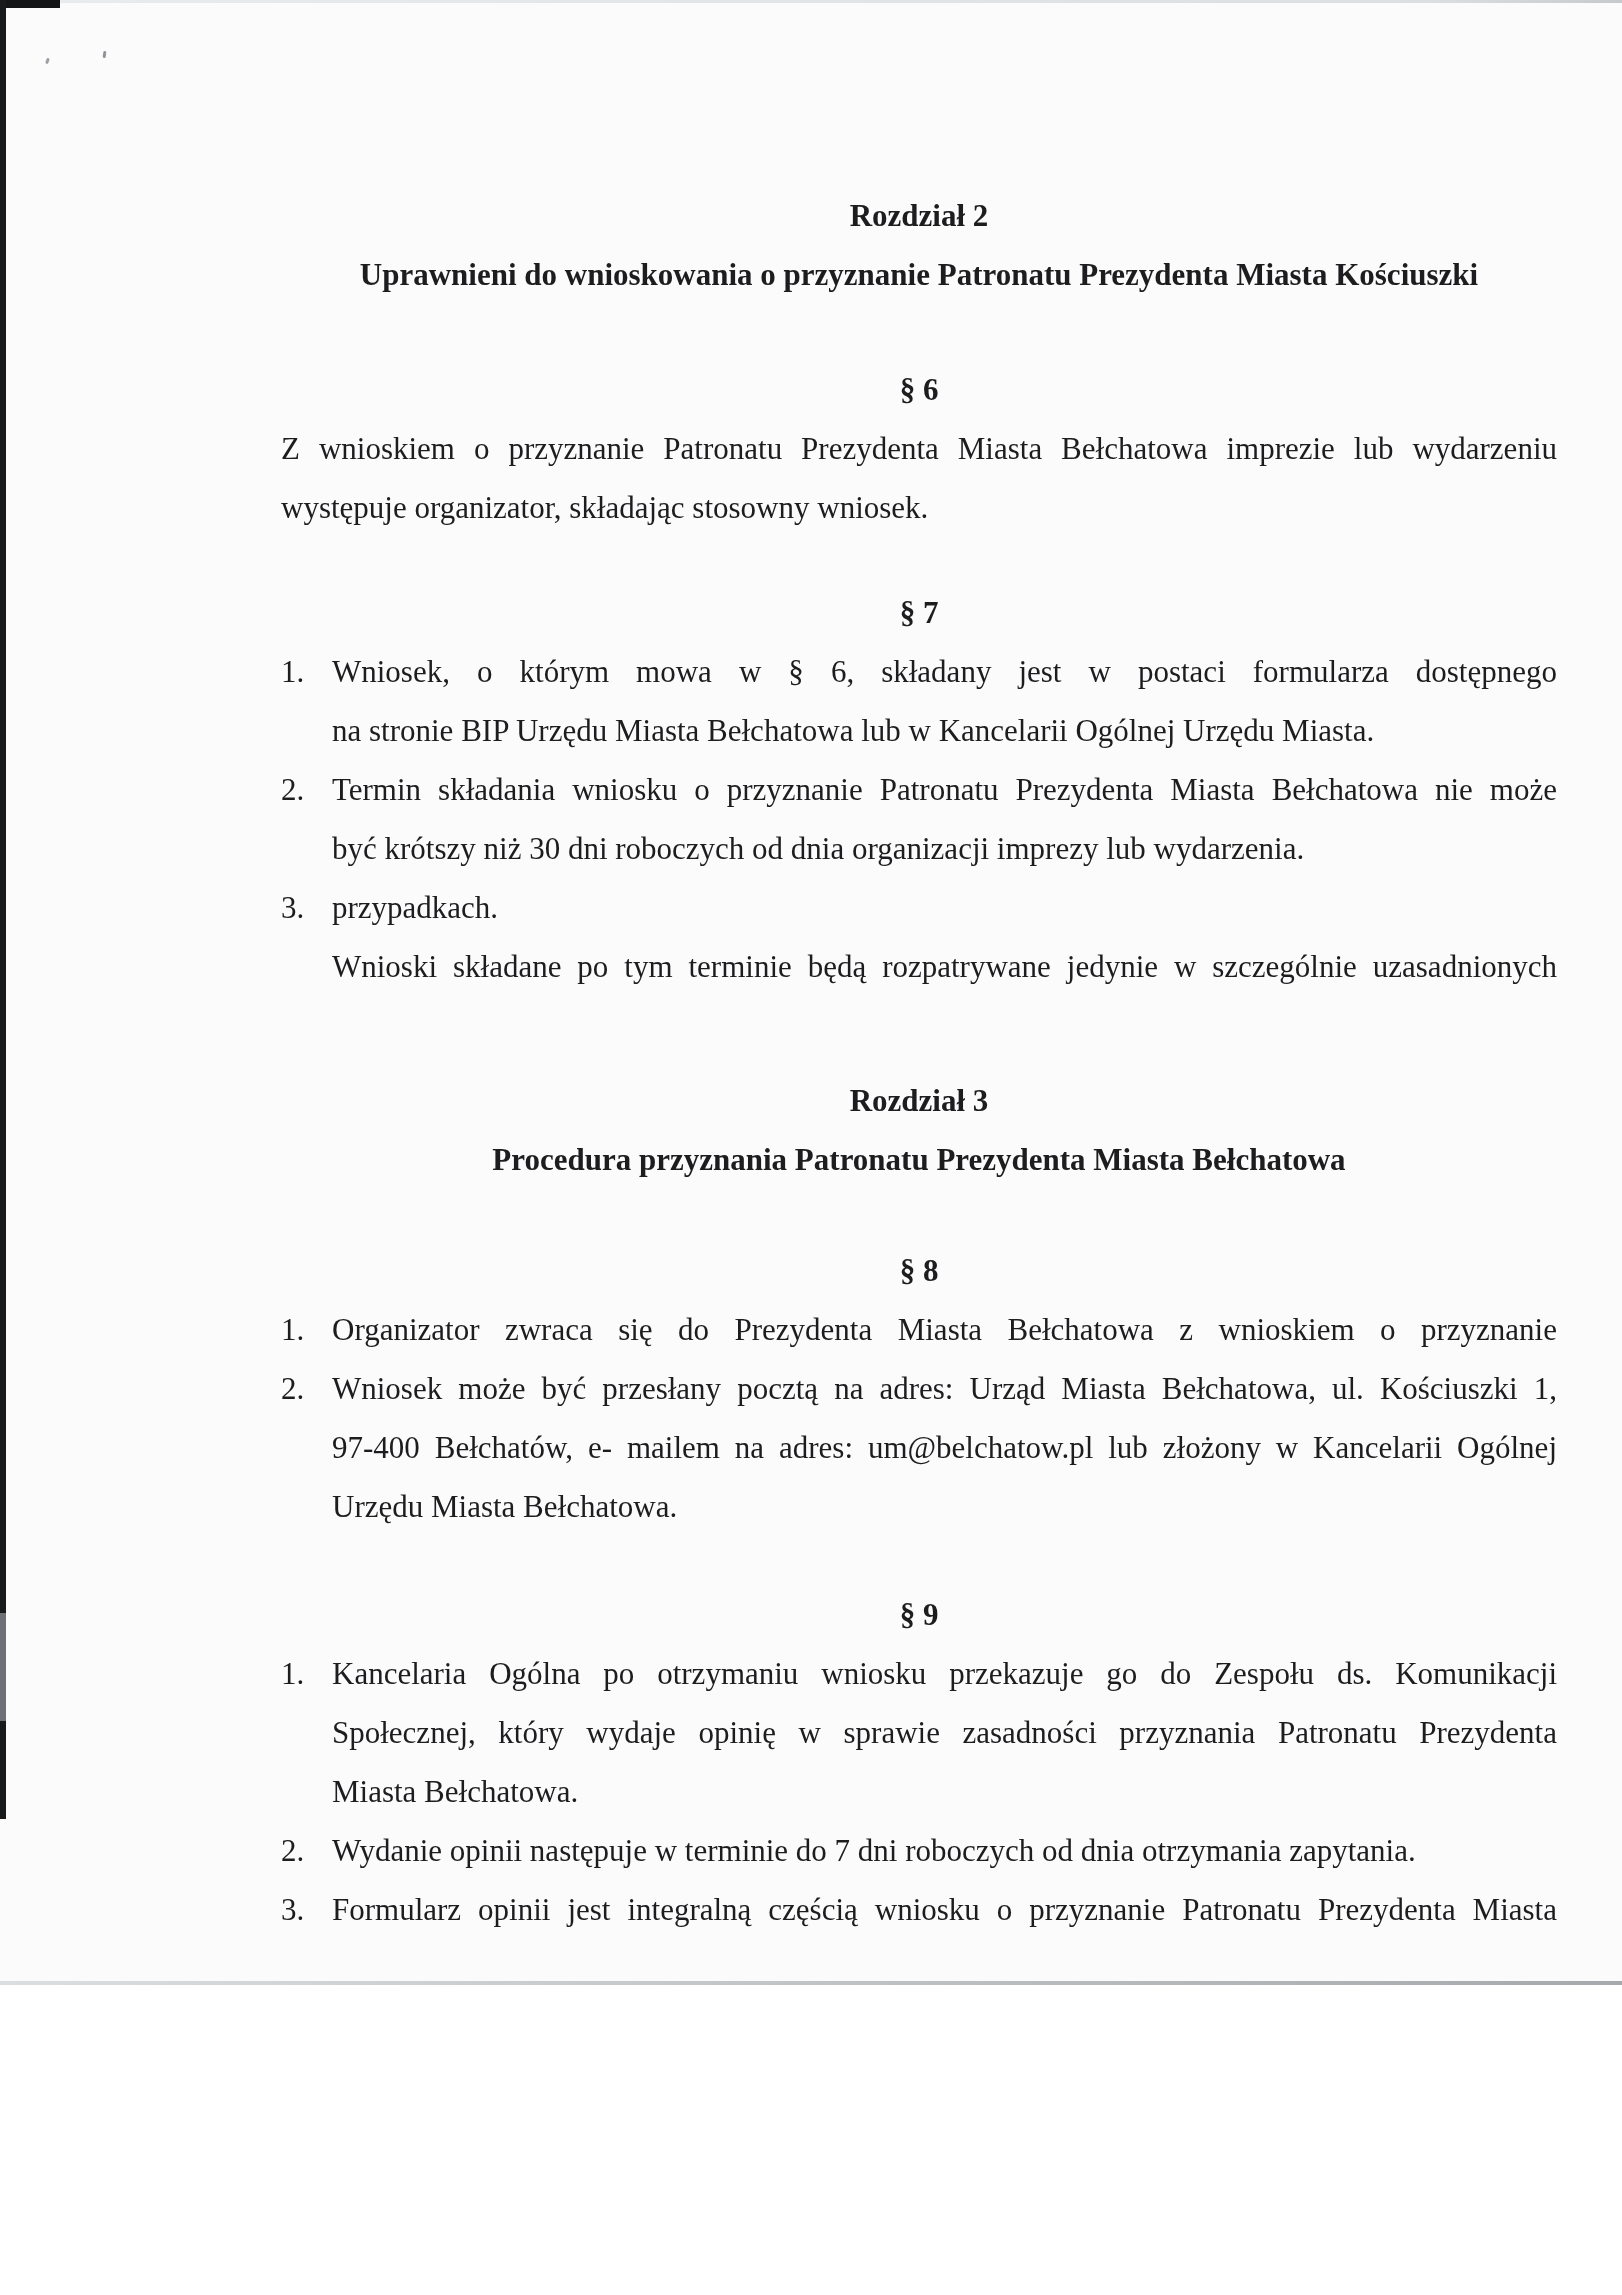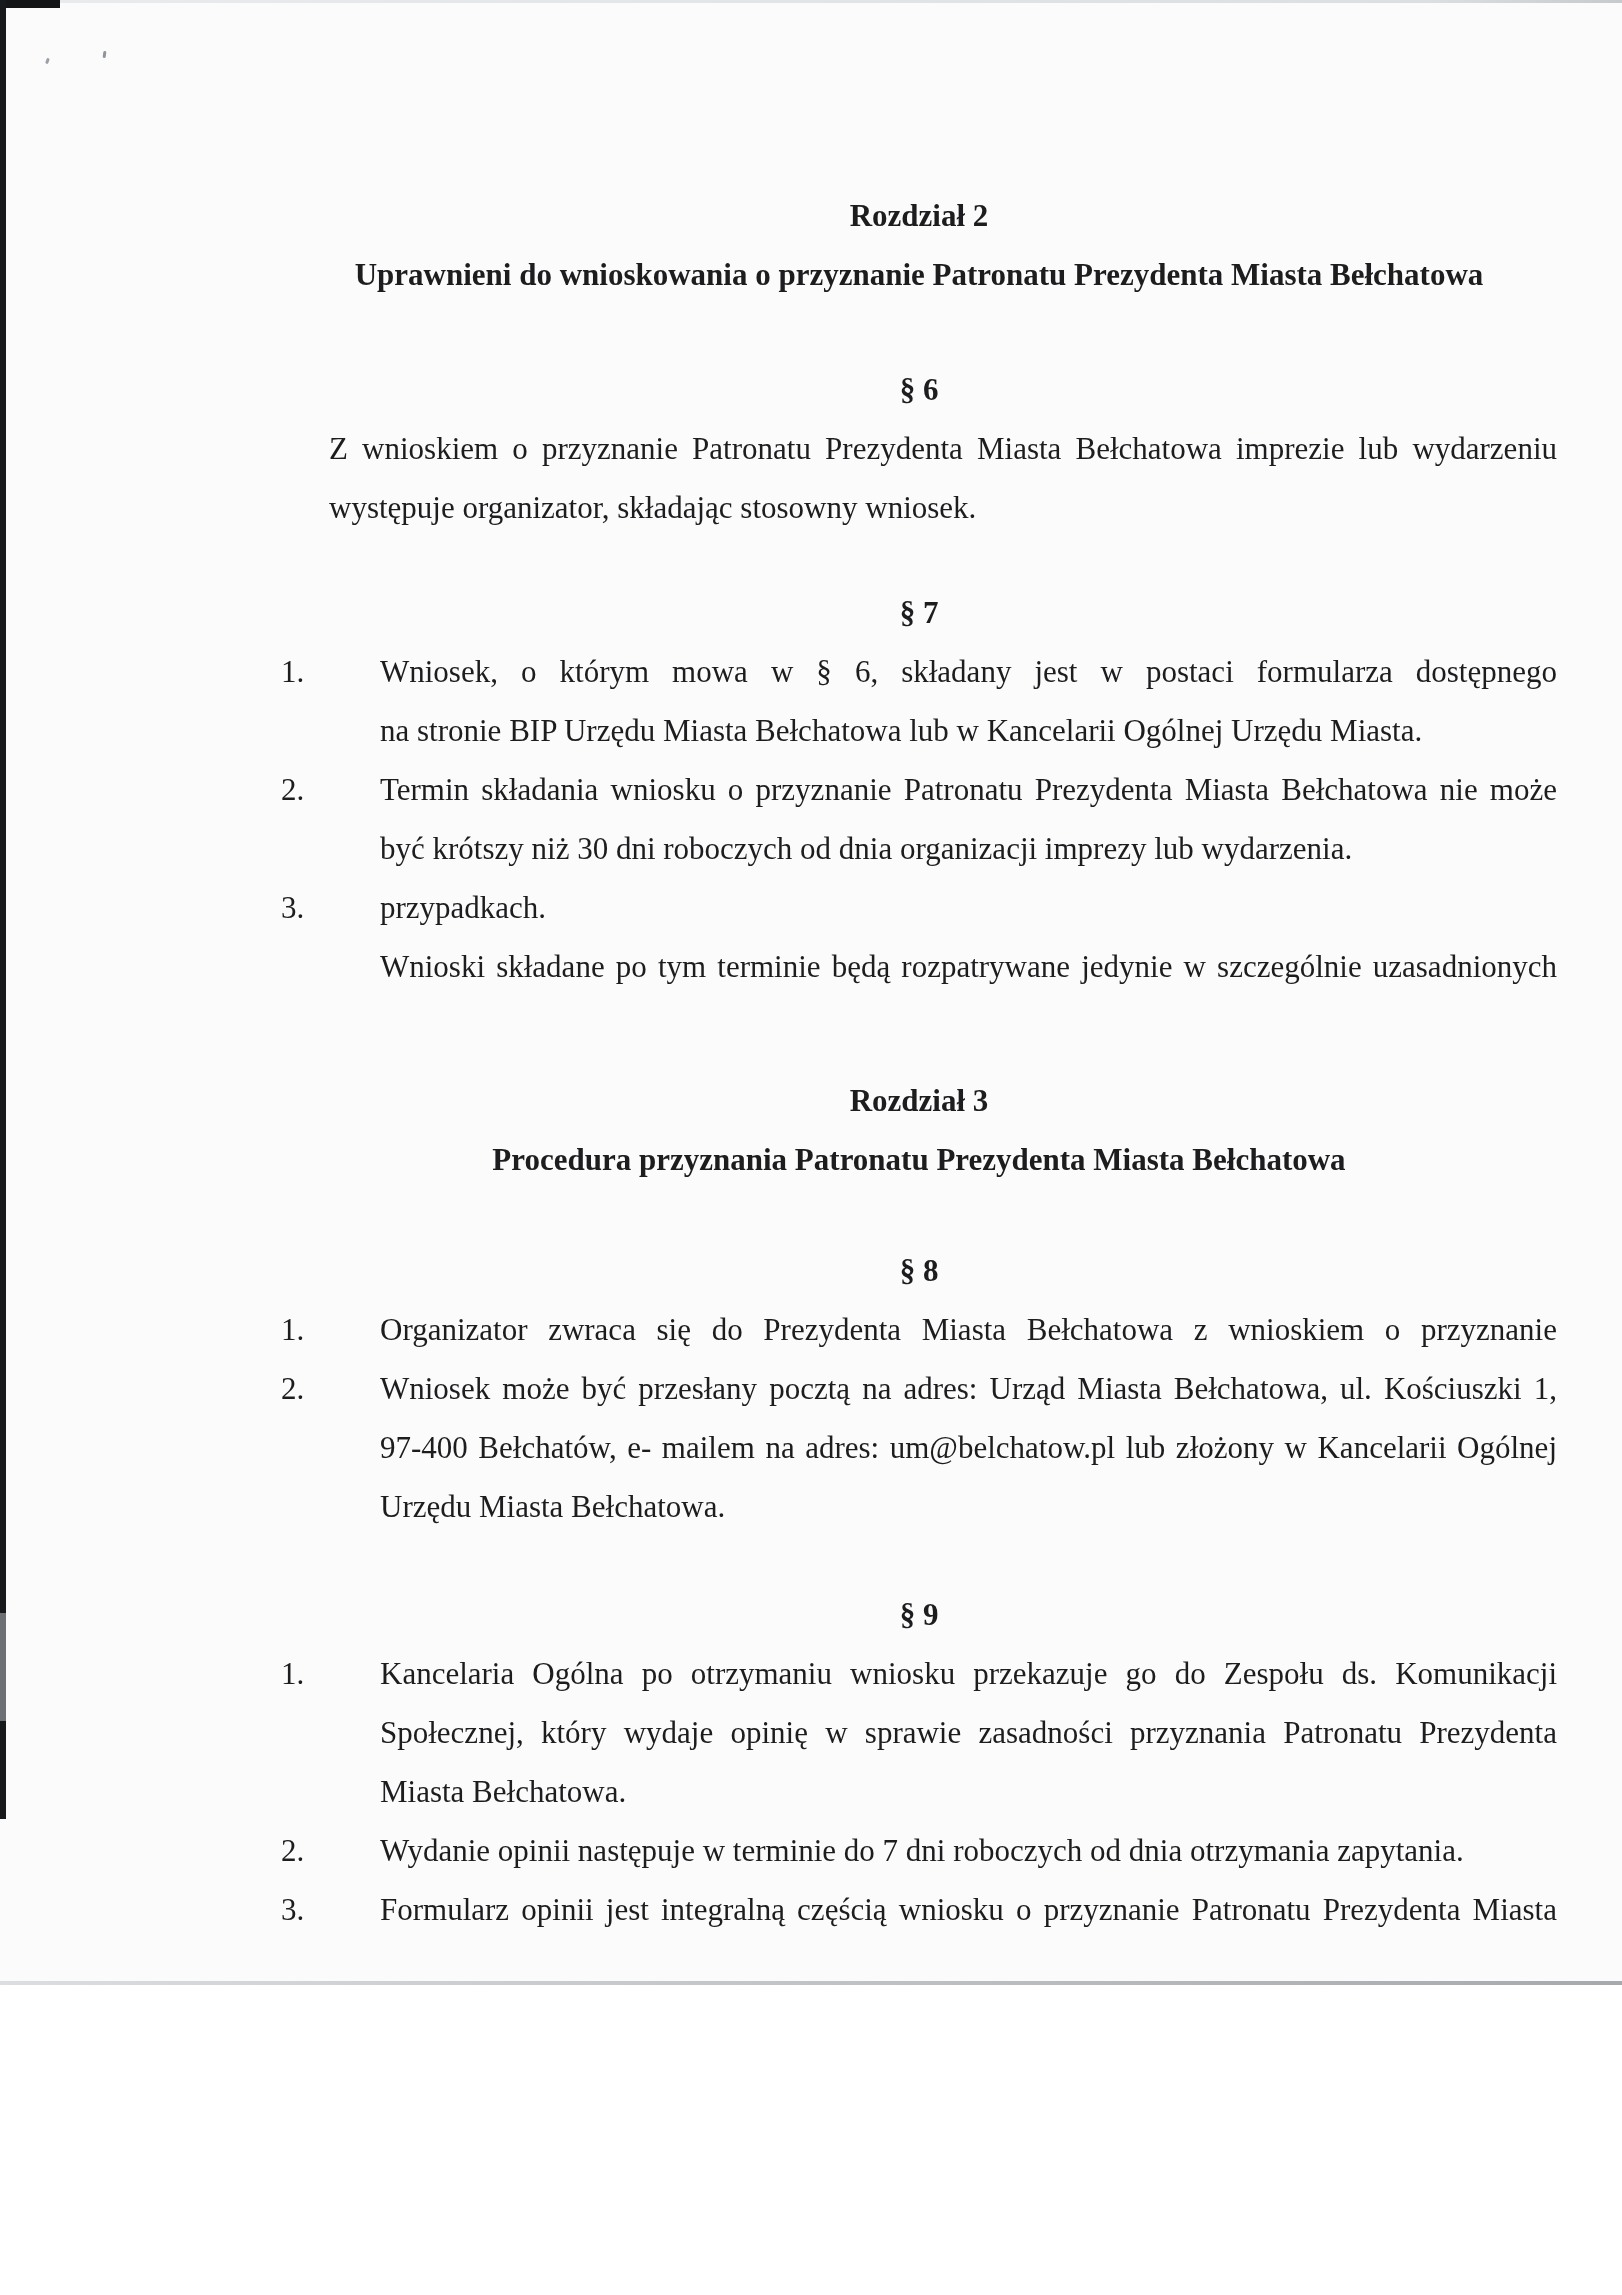--- a/index.html
+++ b/index.html
@@ -55,21 +55,21 @@
   .bottom-edge {
     position: absolute; left: 0; bottom: 0;
     width: 1623px; height: 3.9px;
     background: linear-gradient(to right, rgba(160,165,170,0.35), rgba(120,125,130,0.65));
   }
   
   .content {
     position: absolute; left: 281px; top: 0;
     width: 1276px;
   }
-  .ln { line-height: 59px; white-space: nowrap; margin-left: 48px; }
+  .ln { line-height: 59px; white-space: nowrap; }
   .wrapok { white-space: normal; }
   .stretch {
     white-space: normal;
     text-align: justify;
     text-align-last: justify;
   }
   .bold { font-weight: bold; }
   .chapter-title   { line-height: 59px; font-weight: bold; text-align: center; margin: 0; font-size: 31px; }
   .chapter-subtitle{ line-height: 59px; font-weight: bold; text-align: center; margin: 0; font-size: 31px; }
   .marker { line-height: 59px; font-weight: bold; text-align: center; margin: 0; }
@@ -99,21 +99,21 @@
   <div class="left-bar-gray"></div>
   <div class="speck1"></div>
   <div class="speck2"></div>
   <div class="bottom-line"></div>
   <div class="bottom-band"></div>
   <div class="bottom-edge"></div>
 
   <div class="content">
 
     <div class="chapter-title m-ch2">Rozdział 2</div>
-    <div class="chapter-subtitle">Uprawnieni do wnioskowania o przyznanie Patronatu Prezydenta Miasta Bełchatowa</div>
+    <div class="chapter-subtitle">Uprawnieni do wnioskowania o przyznanie Patronatu Prezydenta Miasta Kościuszki</div>
 
     <div class="marker m-p6mark">§ 6</div>
     <div>
       <div class="ln stretch">Z wnioskiem o przyznanie Patronatu Prezydenta Miasta Bełchatowa imprezie lub wydarzeniu</div>
       <div class="ln wrapok">występuje organizator, składając stosowny wniosek.</div>
     </div>
 
     <div class="marker m-p7mark">§ 7</div>
     <div>
       <div class="li">

